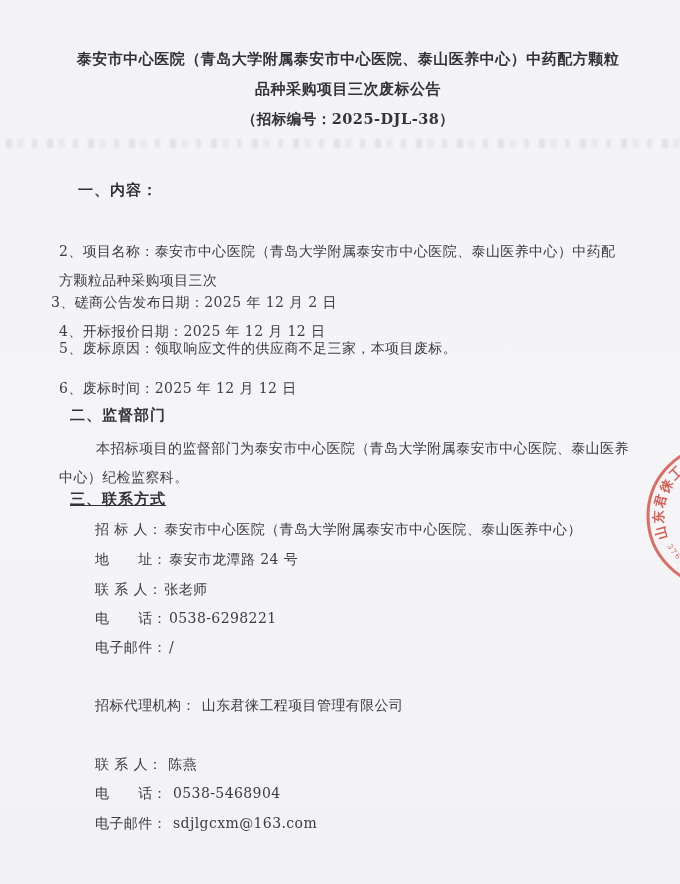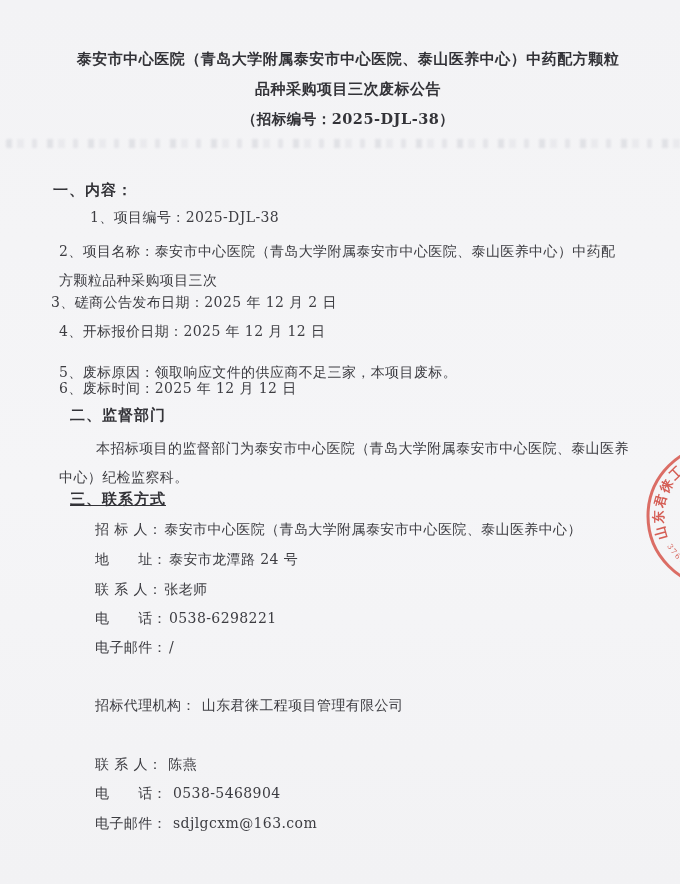--- a/index.html
+++ b/index.html
@@ -40,27 +40,26 @@
 <body>
 
 <div class="page">
 
   <div class="abs title" style="top:50px;">泰安市中心医院（青岛大学附属泰安市中心医院、泰山医养中心）中药配方颗粒</div>
   <div class="abs title" style="top:80px;">品种采购项目三次废标公告</div>
   <div class="abs title" style="top:110px;font-size:14.5px;">（招标编号：2025-DJL-38）</div>
 
   <div class="abs ghost" style="top:139px;left:6px;right:4px;"></div>
 
-  <div class="abs h" style="top:181px;left:53px;">一、内容：</div>
+  <div class="abs h" style="top:181px;left:78px;">一、内容：</div>
 
-  <div class="abs item" style="top:209px;left:90px;">1、项目编号：2025-DJL-38</div>
   <div class="abs item wrap" style="top:237px;left:59px;width:567px;">2、项目名称：泰安市中心医院（青岛大学附属泰安市中心医院、泰山医养中心）中药配方颗粒品种采购项目三次</div>
   <div class="abs item" style="top:294px;left:51px;">3、磋商公告发布日期：2025 年 12 月 2 日</div>
   <div class="abs item" style="top:323px;left:59px;">4、开标报价日期：2025 年 12 月 12 日</div>
-  <div class="abs item" style="top:364px;left:59px;">5、废标原因：领取响应文件的供应商不足三家，本项目废标。</div>
+  <div class="abs item" style="top:340px;left:59px;">5、废标原因：领取响应文件的供应商不足三家，本项目废标。</div>
   <div class="abs item" style="top:380px;left:59px;">6、废标时间：2025 年 12 月 12 日</div>
 
   <div class="abs h" style="top:406px;left:70px;">二、监督部门</div>
   <div class="abs para" style="top:434px;left:59px;width:572px;">本招标项目的监督部门为泰安市中心医院（青岛大学附属泰安市中心医院、泰山医养中心）纪检监察科。</div>
 
   <div class="abs h" style="top:490px;left:70px;text-decoration:underline;">三、联系方式</div>
 
   <div class="abs row" style="top:521px;">
     <span class="lab">招 标 人：</span><span class="val">泰安市中心医院（青岛大学附属泰安市中心医院、泰山医养中心）</span>
   </div>

